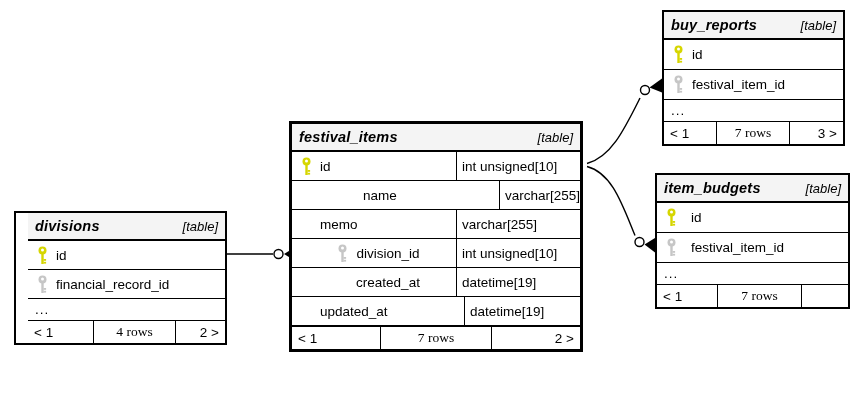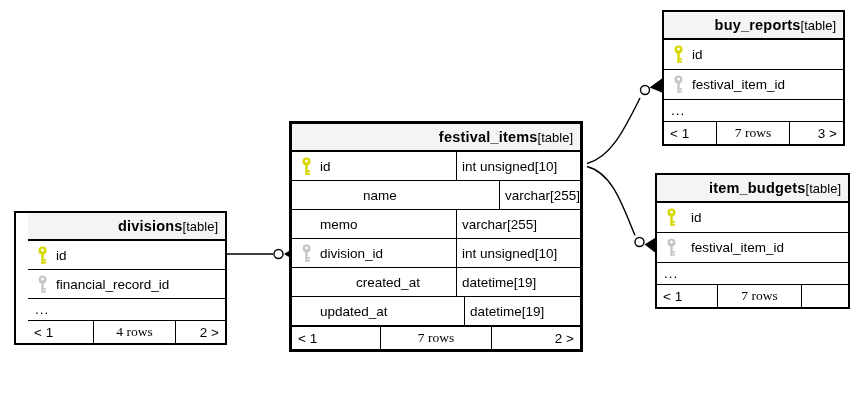--- a/index.html
+++ b/index.html
@@ -6,21 +6,21 @@
     --header-bg:#f4f4f4; --border:#000000; --pk:#d6d600; --fk:#c6c6c6; --bg:#ffffff;
   }
   html,body{margin:0;padding:0;background:var(--bg);}
   body{font-family:"Liberation Sans",sans-serif;color:#000;}
   .canvas{position:relative;width:865px;height:409px;background:var(--bg);overflow:hidden;}
 
   .tbl{position:absolute;border:2px solid var(--border);background:#fff;box-sizing:border-box;}
   .tbl.focus{border-width:3px;}
 
   .hdr{background:var(--header-bg);border-bottom:2px solid var(--border);display:flex;
-       justify-content:flex-end;align-items:center;padding:0 7px;box-sizing:border-box;}
+       justify-content:space-between;align-items:center;padding:0 7px;box-sizing:border-box;font-style:italic;}
   .hdr .nm{font-weight:bold;font-size:14.5px;letter-spacing:0.2px;}
   .hdr .bdg{font-size:13px;}
 
   .row{display:flex;align-items:center;border-bottom:1px solid var(--border);
        font-size:13.5px;box-sizing:border-box;overflow:hidden;}
   .row:last-of-type{border-bottom:none;}
   .keyslot{width:11px;margin-left:9px;margin-right:8px;flex:none;display:flex;align-items:center;}
   .row .cname{white-space:nowrap;}
   .row.ell{padding-left:7px;letter-spacing:1px;}
 
@@ -134,21 +134,21 @@
       <span class="typecell">varchar[255]</span>
     </div>
     <div class="row" style="height:29px;">
       <span class="namecell" style="width:164px;">
         <span class="keyslot"></span>
         <span class="cname">memo</span>
       </span>
       <span class="typecell">varchar[255]</span>
     </div>
     <div class="row" style="height:29px;">
-      <span class="namecell" style="width:164px;">
+      <span class="namecell" style="width:164px;justify-content:center;">
         <span class="keyslot">
           <svg width="11" height="19" viewBox="0 0 11 19">
               <circle class="fkfill" cx="5.5" cy="4.4" r="4"></circle>
               <circle cx="5.5" cy="3.9" r="1.5" fill="#fff"></circle>
               <rect class="fkfill" x="4.3" y="7.5" width="2.4" height="10.5"></rect>
               <rect class="fkfill" x="6.5" y="13" width="2.6" height="1.8"></rect>
               <rect class="fkfill" x="6.5" y="15.8" width="2.6" height="1.8"></rect>
             </svg>
         </span>
         <span class="cname">division_id</span>

